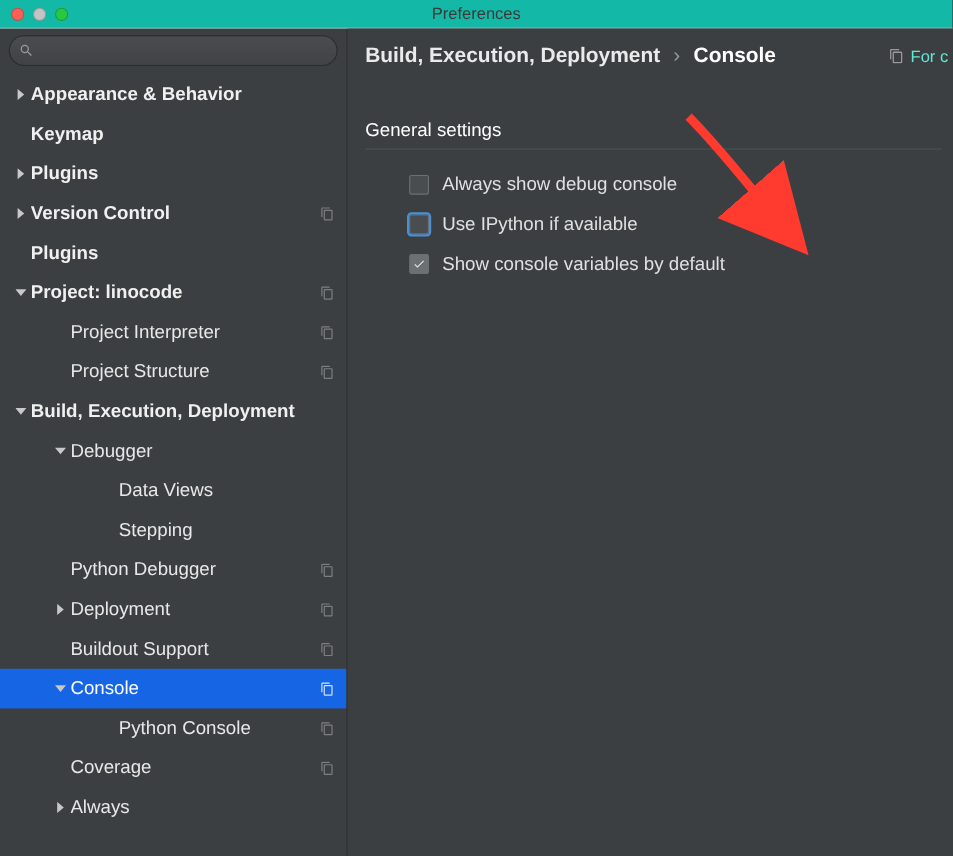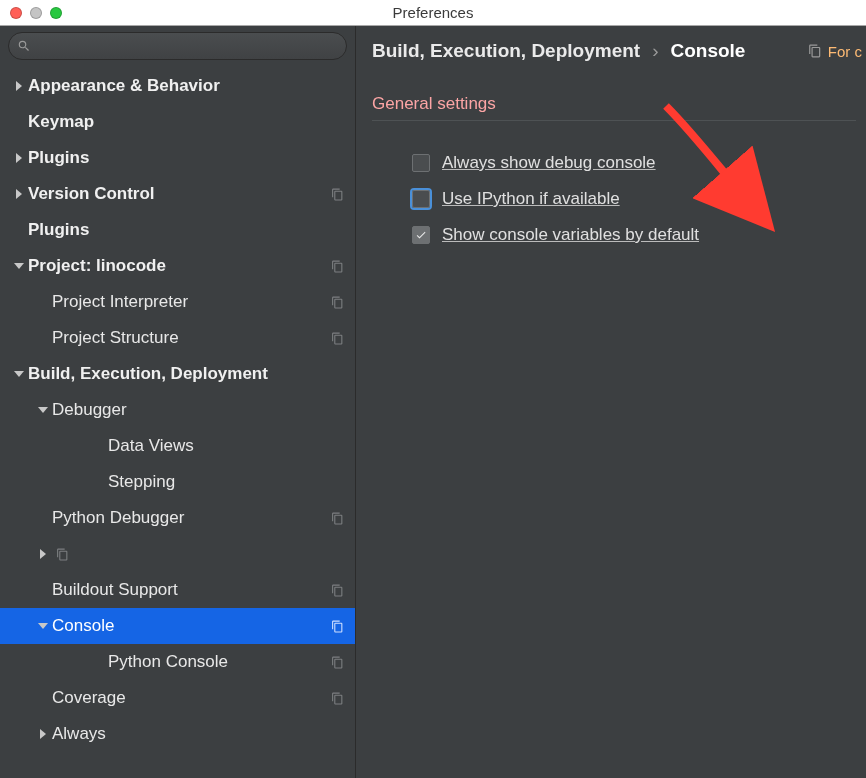--- a/index.html
+++ b/index.html
@@ -7,21 +7,21 @@
     font-family: -apple-system, "Helvetica Neue", Arial, sans-serif;
     background: #3c3f41;
     color: #bbbbbb;
     width: 866px;
     height: 778px;
     overflow: hidden;
     position: relative;
   }
   .titlebar {
     height: 26px;
-    background: #ffffff;
+    background: #14b8a6;
     display: flex;
     align-items: center;
     position: relative;
     border-bottom: 1px solid #a8a8a8;
   }
   .traffic {
     display: flex;
     gap: 8px;
     padding-left: 10px;
   }
@@ -36,21 +36,21 @@
     position: absolute;
     left: 0; right: 0; text-align: center;
     color: #3a3a3a;
     font-size: 15px;
   }
   .container {
     display: flex;
     height: calc(100% - 26px);
   }
   .sidebar {
-    width: 356px;
+    width: 316px;
     background: #3c3f41;
     border-right: 1px solid #2b2b2b;
     display: flex;
     flex-direction: column;
   }
   .search-wrap {
     padding: 6px 8px;
   }
   .search {
     position: relative;
@@ -86,51 +86,51 @@
   .node.bold .label { font-weight:600; color:#f0f0f0;}
   .node .copy-icon { width:20px; display:flex; justify-content:center; }
   .node .copy-icon svg{ width:13px; height:13px; fill:#7c7f81;}
   .node.selected {
     background:#1565e5;
     color:#ffffff;
   }
   .node.selected .label{color:#fff; font-weight:500;}
   .node.selected .copy-icon svg{fill:#cfe0ff;}
   .indent-0 { padding-left:10px;}
-  .indent-1 { padding-left:34px;}
+  .indent-1 { padding-left:46px;}
   .indent-2 { padding-left:90px;}
   .main {
     flex:1;
     background:#3c3f41;
     padding:14px 0 0 16px;
     position: relative;
   }
   .breadcrumb {
     display:flex; align-items:center; gap:12px;
     font-size:19px;
     color:#eaeaea;
     font-weight:600;
   }
   .breadcrumb .chev { color:#9a9a9a; font-weight:400;}
   .breadcrumb .current{ color:#fff;}
   .for-badge{
     display:flex; align-items:center; gap:6px;
-    color:#fdba74; font-size:15px; font-weight:400;
+    color:#5eead4; font-size:15px; font-weight:400;
     margin-left:auto; padding-right:4px;
   }
   .for-badge svg{width:14px;height:14px;fill:#9a9a9a;}
   .section-title{
-    color:#fca5a5;
+    color:#ffffff;
     font-size:17px;
-    margin-top:32px;
+    margin-top:47px;
     padding-bottom:6px;
     border-bottom:1px solid #4e5254;
     width: calc(100% - 10px);
   }
-  .checks { margin-top:24px;text-decoration:underline; }
+  .checks { margin-top:14px; }
   .check-row{
     display:flex; align-items:center; gap:12px;
     height:36px; padding-left:40px;
     font-size:17px; color:#e0e0e0;
   }
   .chk{
     width:18px; height:18px; border:1px solid #6d7072;
     background:#4a4d4f; border-radius:2px;
     display:flex; align-items:center; justify-content:center;
     cursor:pointer;
@@ -279,20 +279,21 @@
               <path d="M16 1H4a2 2 0 00-2 2v14h2V3h12V1zm3 4H8a2 2 0 00-2 2v14a2 2 0 002 2h11a2 2 0 002-2V7a2 2 0 00-2-2zm0 16H8V7h11v14z"></path>
             </svg>
           </span>
         </div>
         <div class="node indent-1">
           <span class="disclosure">
             <svg viewBox="0 0 10 10">
               <path d="M2,0 L8,5 L2,10 z"></path>
             </svg>
           </span>
+          <span class="label">Deployment</span>
           <span class="copy-icon">
             <svg viewBox="0 0 24 24">
               <path d="M16 1H4a2 2 0 00-2 2v14h2V3h12V1zm3 4H8a2 2 0 00-2 2v14a2 2 0 002 2h11a2 2 0 002-2V7a2 2 0 00-2-2zm0 16H8V7h11v14z"></path>
             </svg>
           </span>
         </div>
         <div class="node indent-1">
           <span class="disclosure"></span>
           <span class="label">Buildout Support</span>
           <span class="copy-icon">

